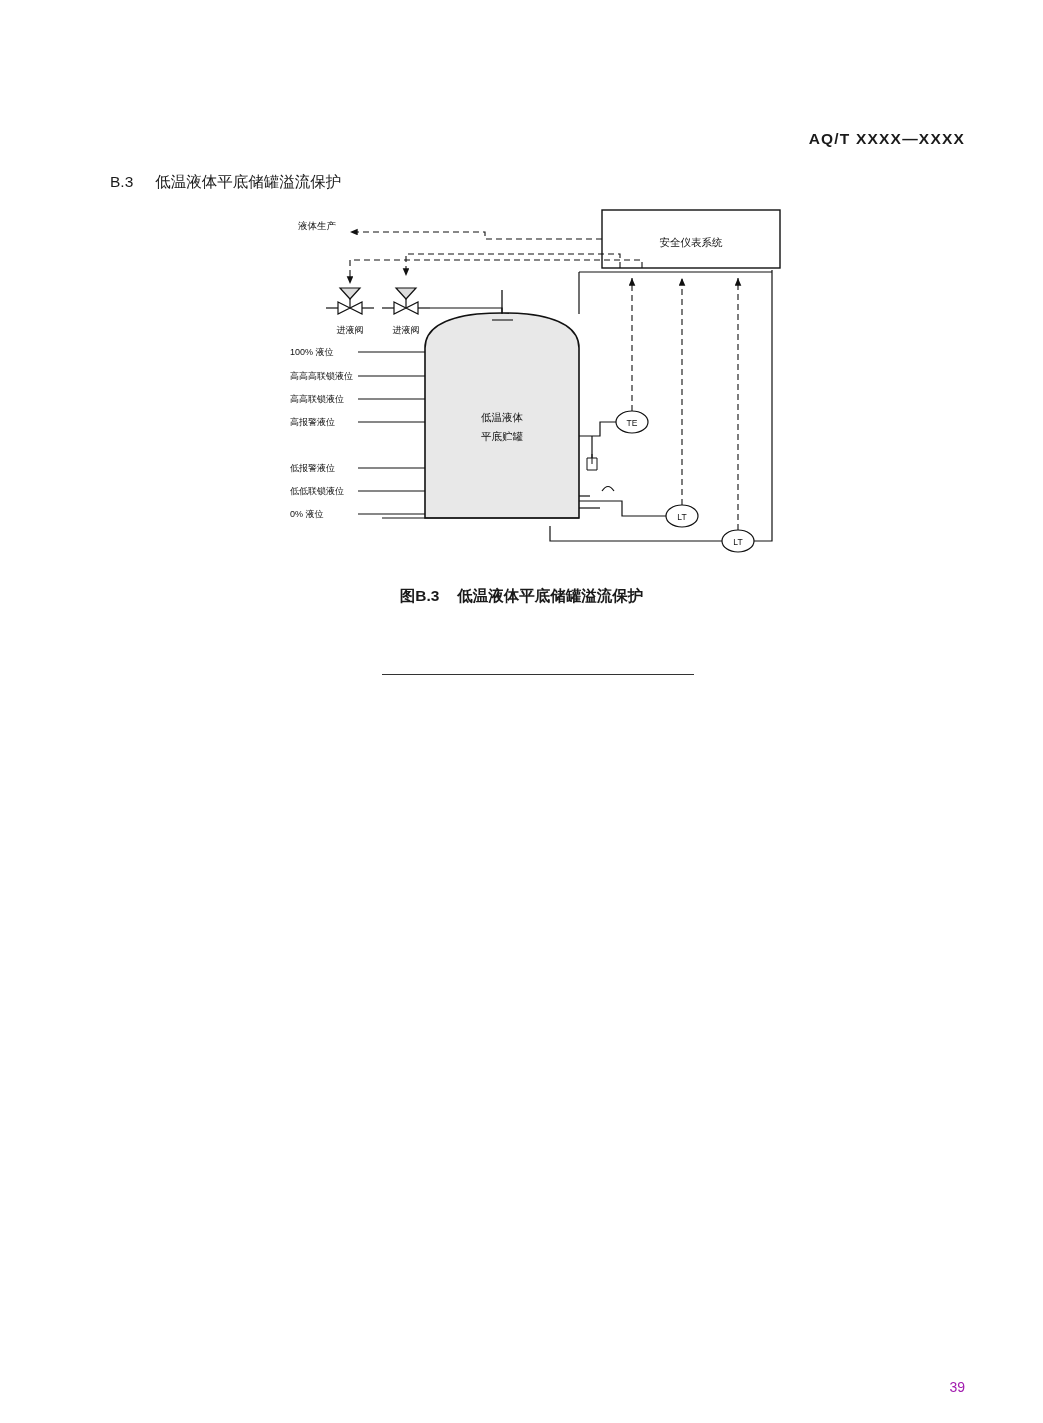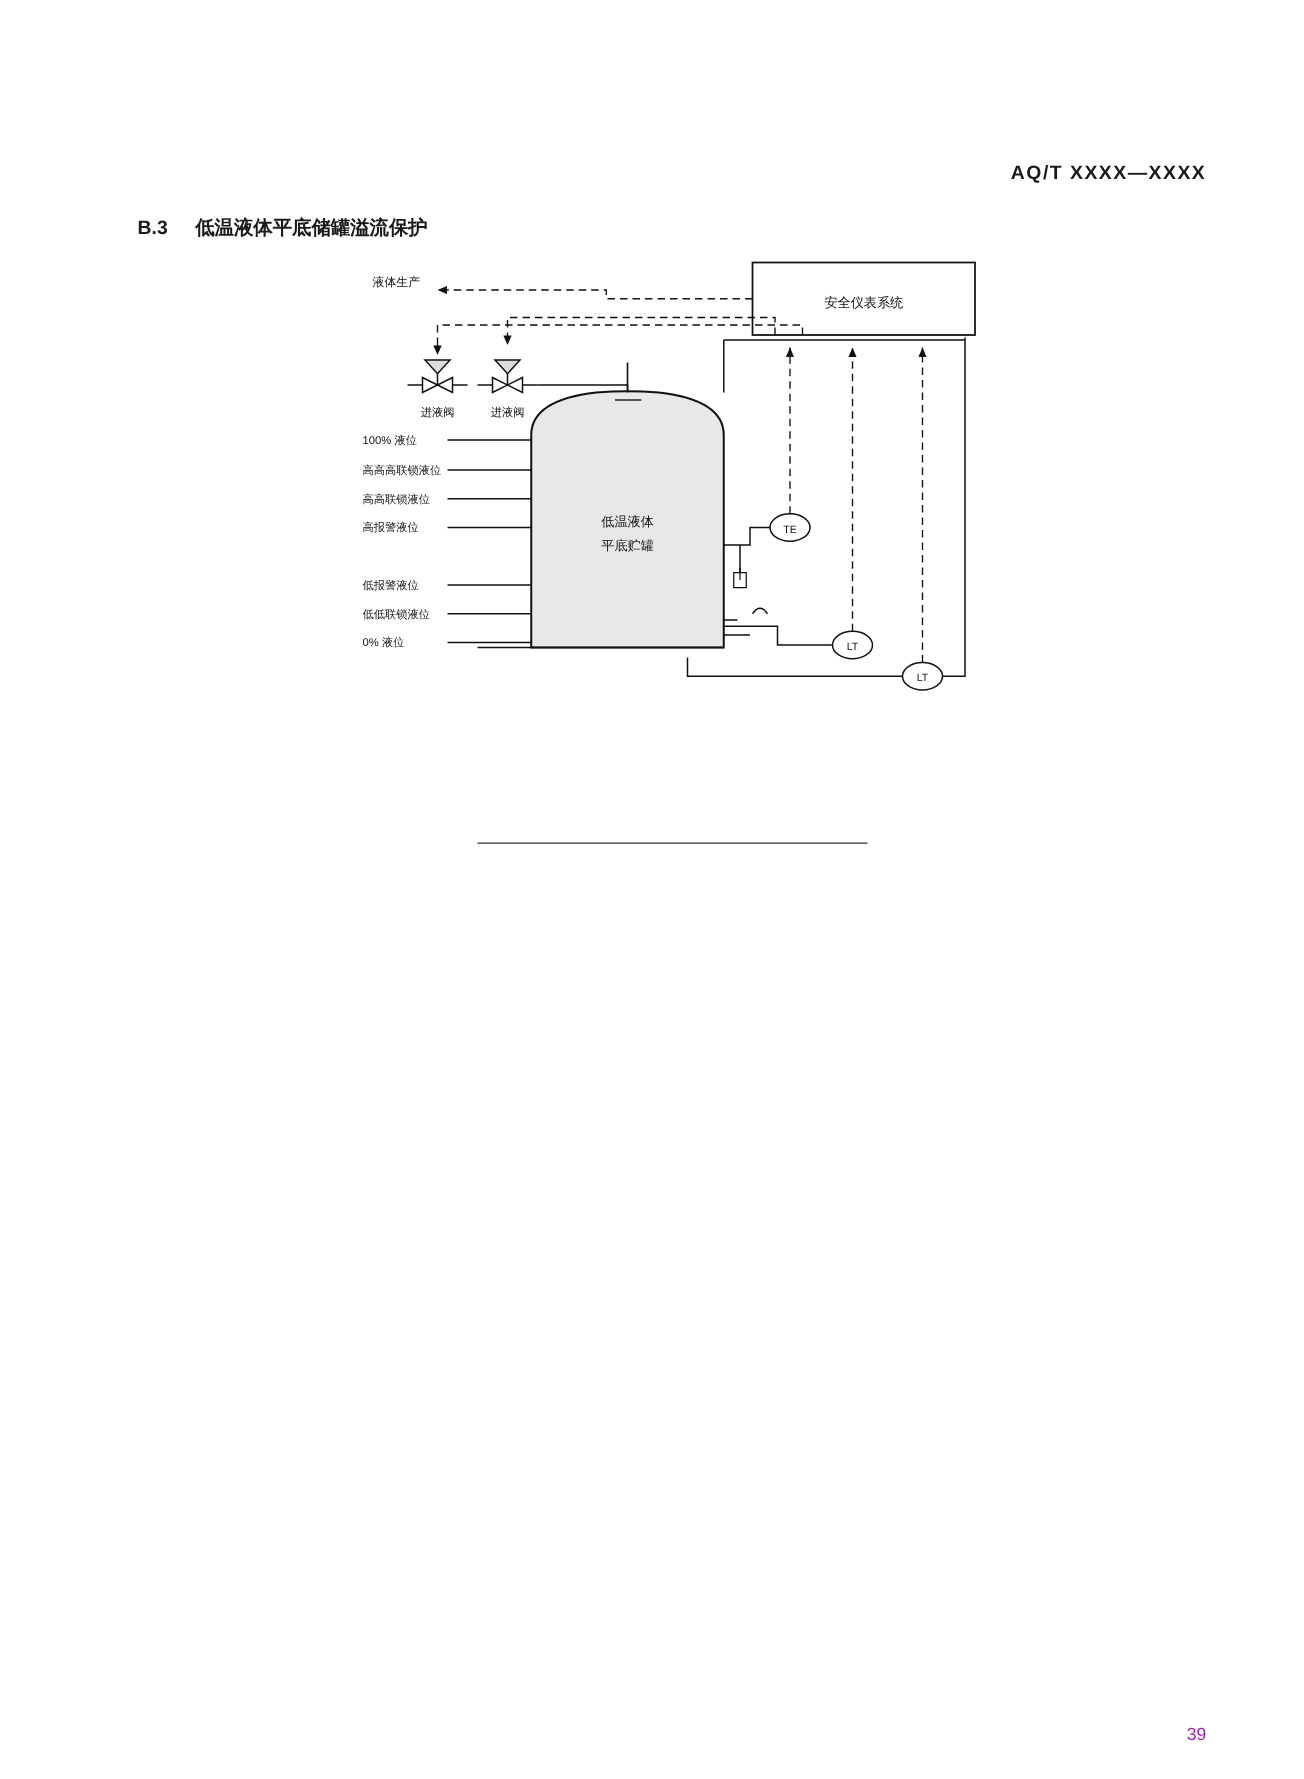--- a/index.html
+++ b/index.html
@@ -29,21 +29,21 @@
     font-weight: bold;
     letter-spacing: 1.2px;
     white-space: nowrap;
   }
   
   .section-heading {
     position: absolute;
     top: 172px;
     left: 110px;
     font-size: 15.5px;
-    font-weight: bold;
+    font-weight: normal;
     white-space: nowrap;
   }
   .section-heading .num {
     margin-right: 22px;
   }
   
   .figure {
     position: absolute;
     top: 196px;
     left: 270px;
@@ -204,18 +204,21 @@
       <path d="M484,345 L502,345 L502,80 L502,74" fill="none" stroke="#111" stroke-width="1.2"></path>
       <path d="M468,334 L468,92 L468,82" fill="none" stroke="#111" stroke-width="1.1" stroke-dasharray="6,4" marker-end="url(#arrowDash)"></path>
 
       <path d="M112,322 L309,322" fill="none" stroke="#111" stroke-width="1.2"></path>
       <path d="M309,312 L330,312" fill="none" stroke="#111" stroke-width="1.2"></path>
       <path d="M309,76 L502,76" fill="none" stroke="#111" stroke-width="1.2"></path>
       <path d="M309,76 L309,118" fill="none" stroke="#111" stroke-width="1.2"></path>
     </svg>
   </div>
 
+  <div class="figure-caption">
+    <span class="cap-num">图B.3</span><span>低温液体平底储罐溢流保护</span>
+  </div>
 
   <div class="footer-rule"></div>
 
   <div class="page-number">39</div>
 
 </div>
 
 </body></html>

